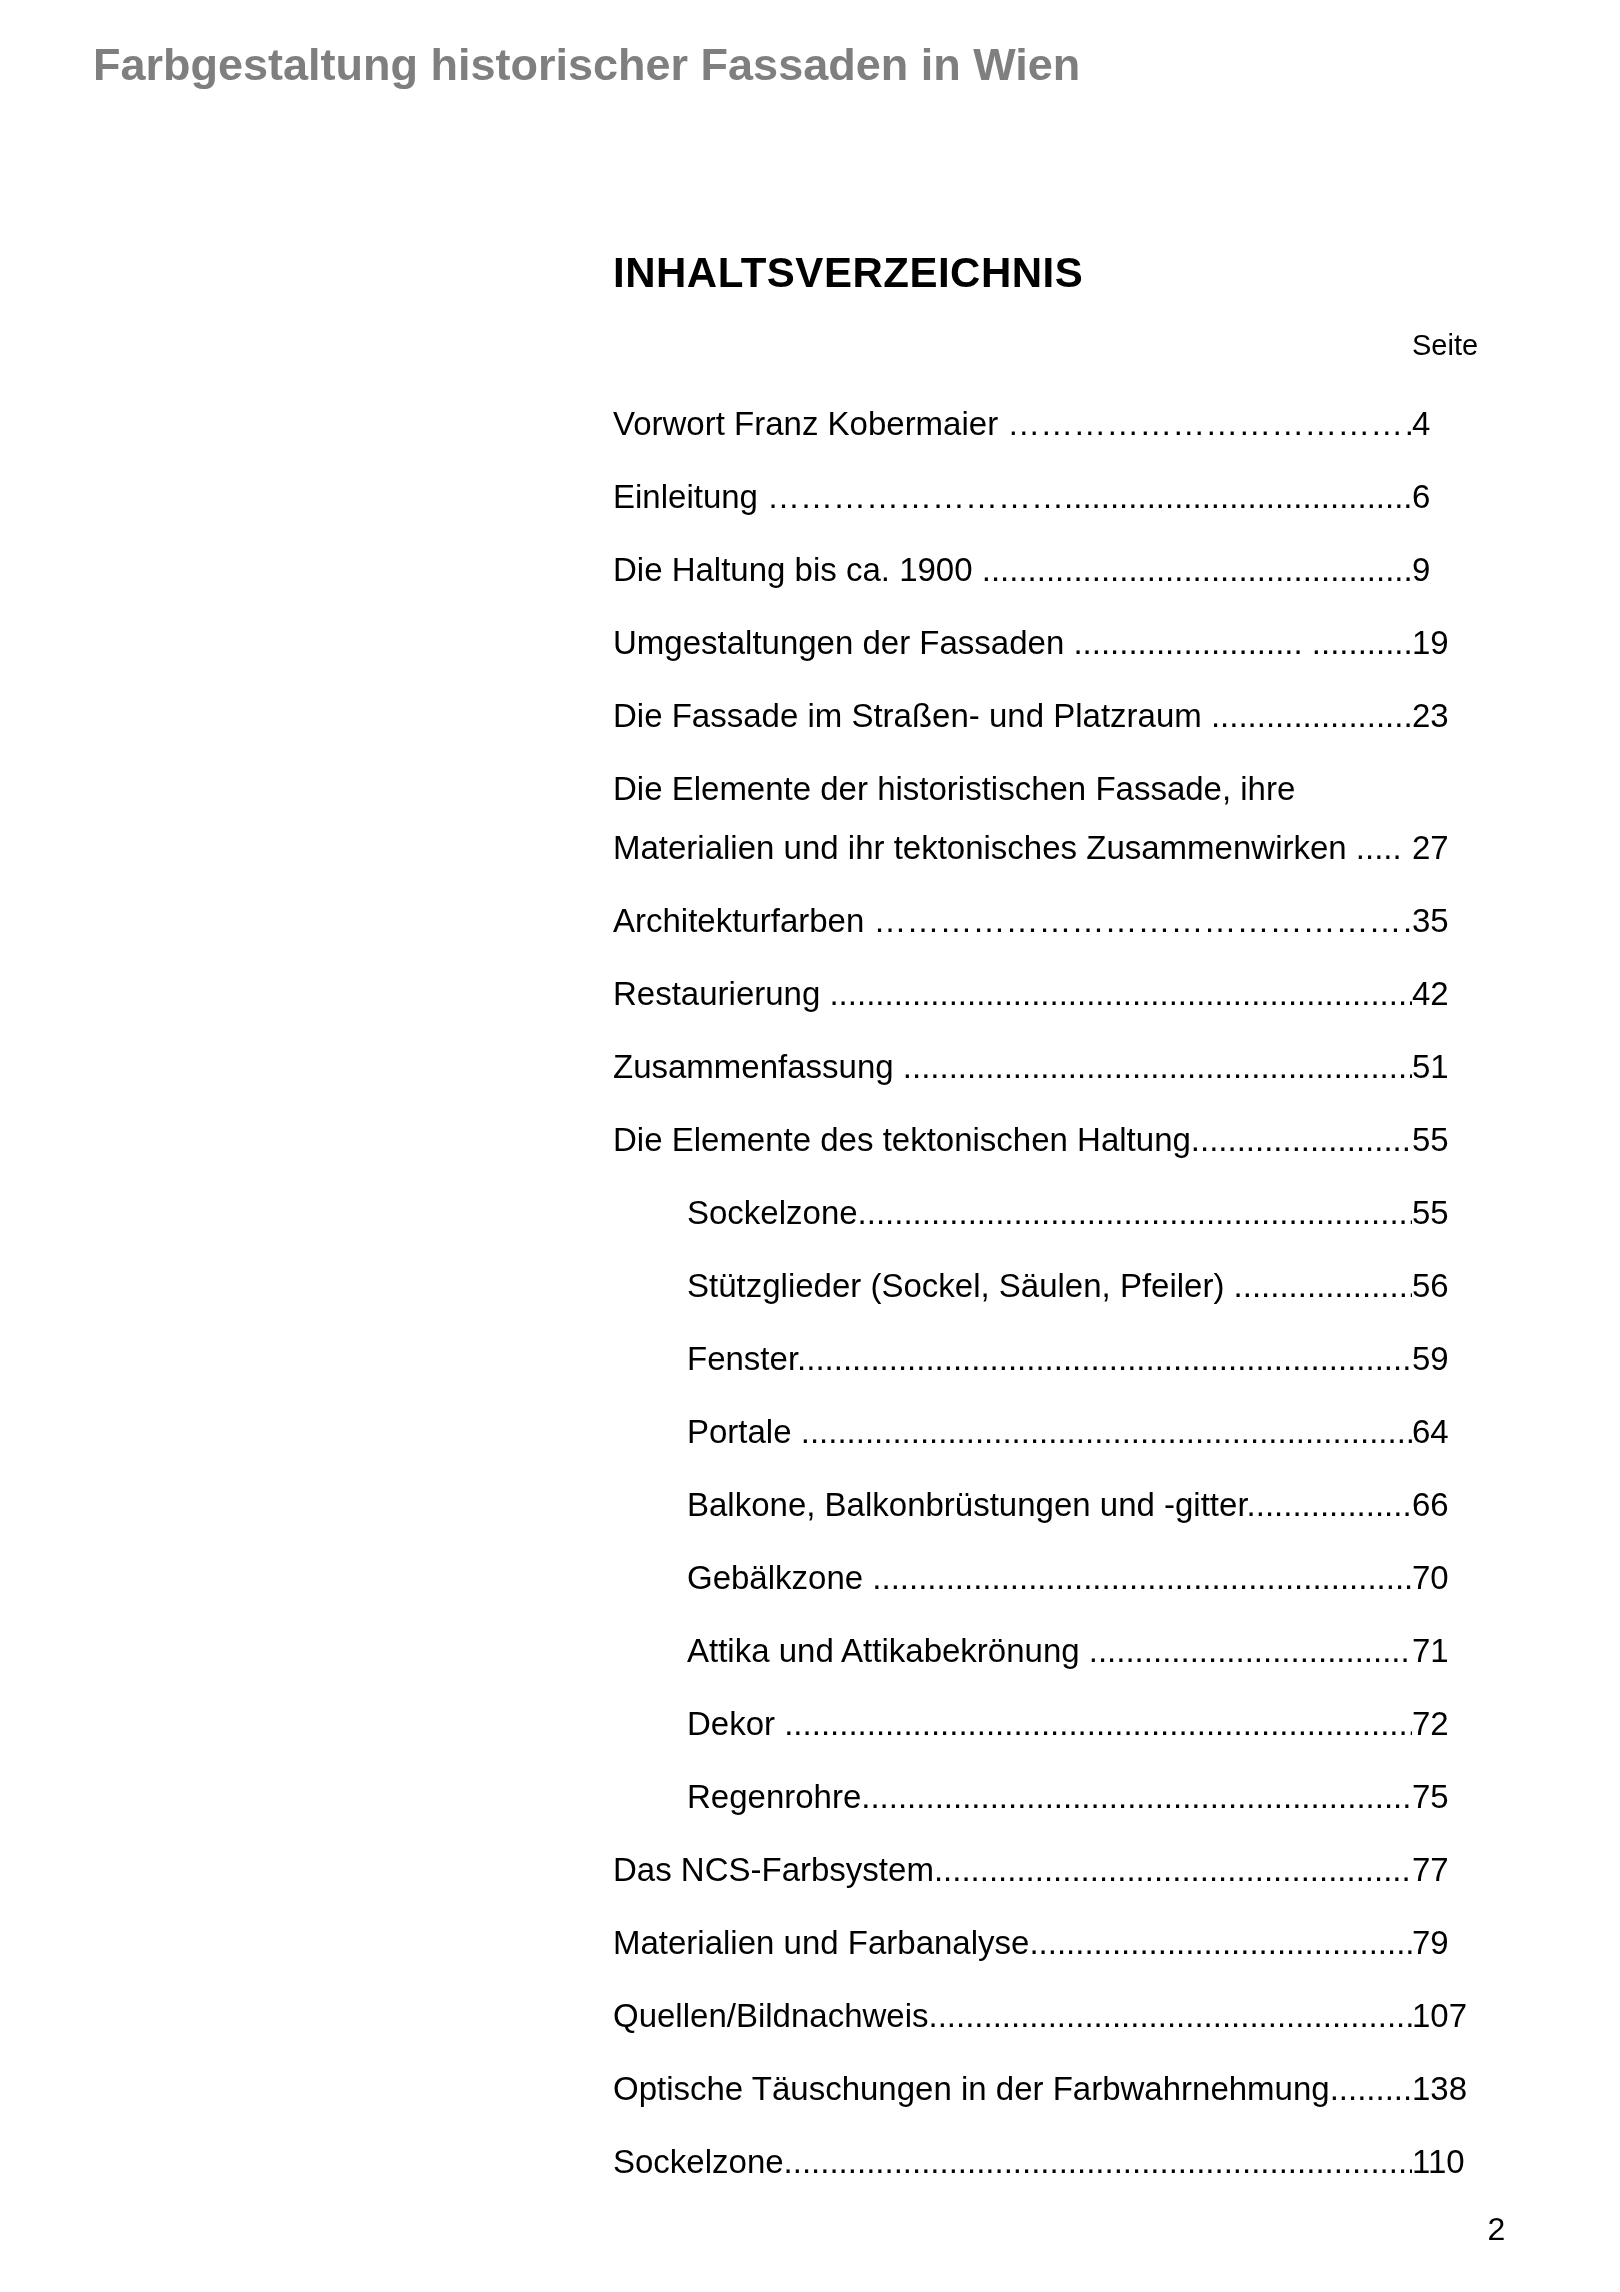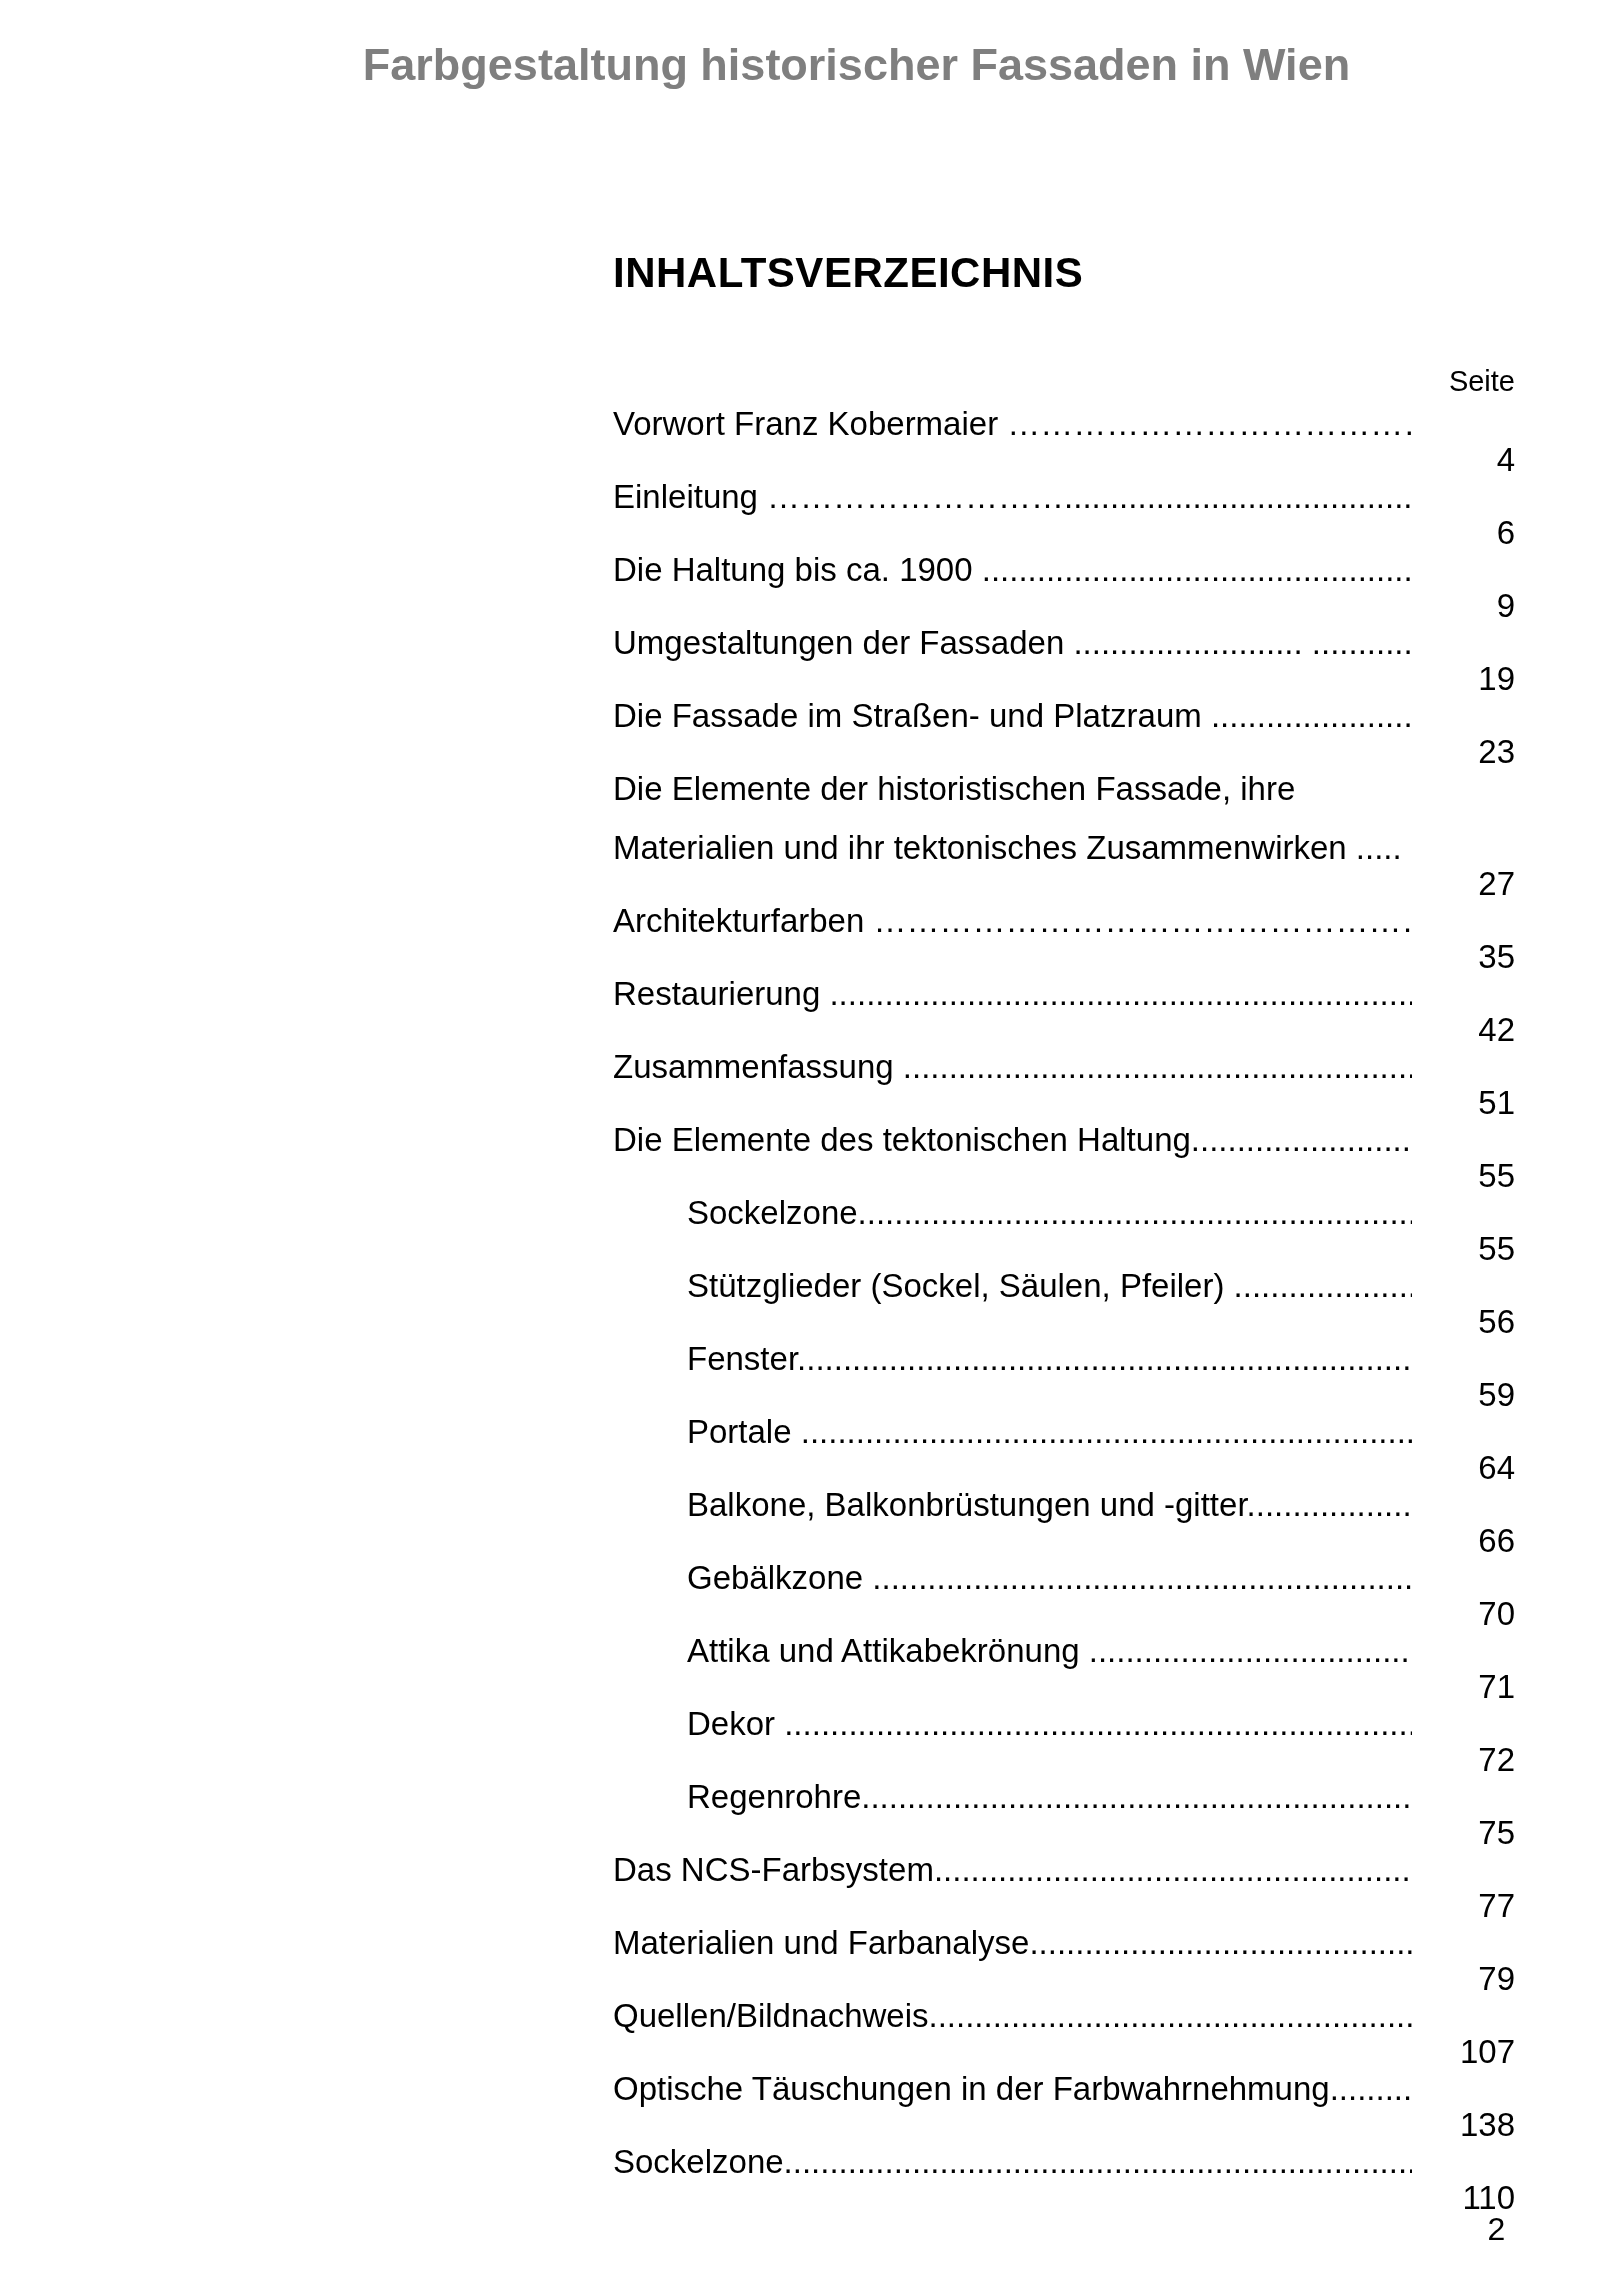--- a/index.html
+++ b/index.html
@@ -11,21 +11,20 @@
     position: relative;
     overflow: hidden;
   }
   .page-title {
     position: absolute;
     top: 39px; left: 0;
     width: 100%;
     box-sizing: border-box;
     padding-left: 93px;
     margin: 0;
-    text-align: center;
     font-size: 45px;
     font-weight: bold;
     color: #7f7f7f;
     line-height: 1.15;
   }
   .toc {
     position: absolute;
     left: 613px; top: 251px;
     width: 902px;
   }
@@ -55,22 +54,21 @@
   .toc-text {
     flex: 1 1 auto;
     overflow: hidden;
     white-space: nowrap;
     min-width: 0;
   }
   .toc-row.indent .toc-text { padding-left: 74px; }
   .toc-page {
     flex: 0 0 103px;
     width: 103px;
-    text-align: right;
-    margin-top: 36px;
+    text-align: left;
   }
   .page-number {
     position: absolute;
     top: 2211px; left: 1475px;
     width: 43px;
     text-align: center;
     font-size: 32px;
   }
 </style>
 </head>

